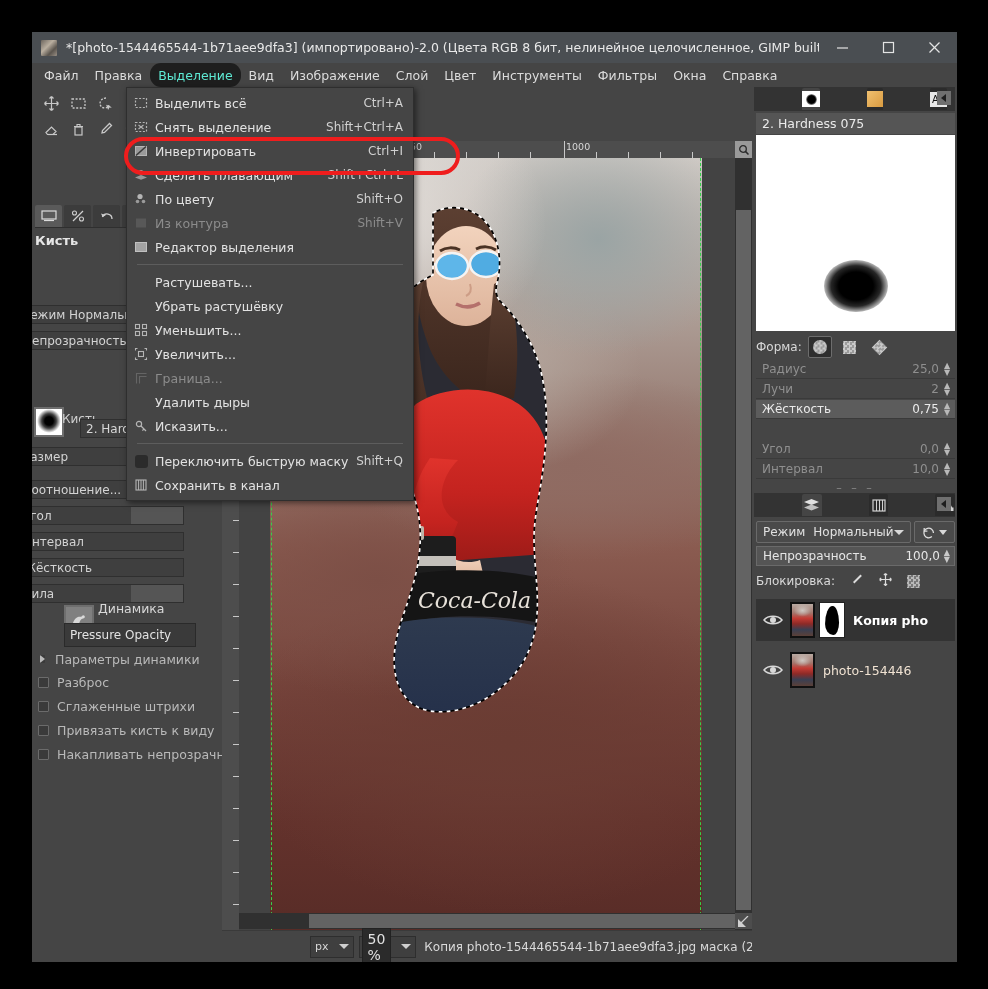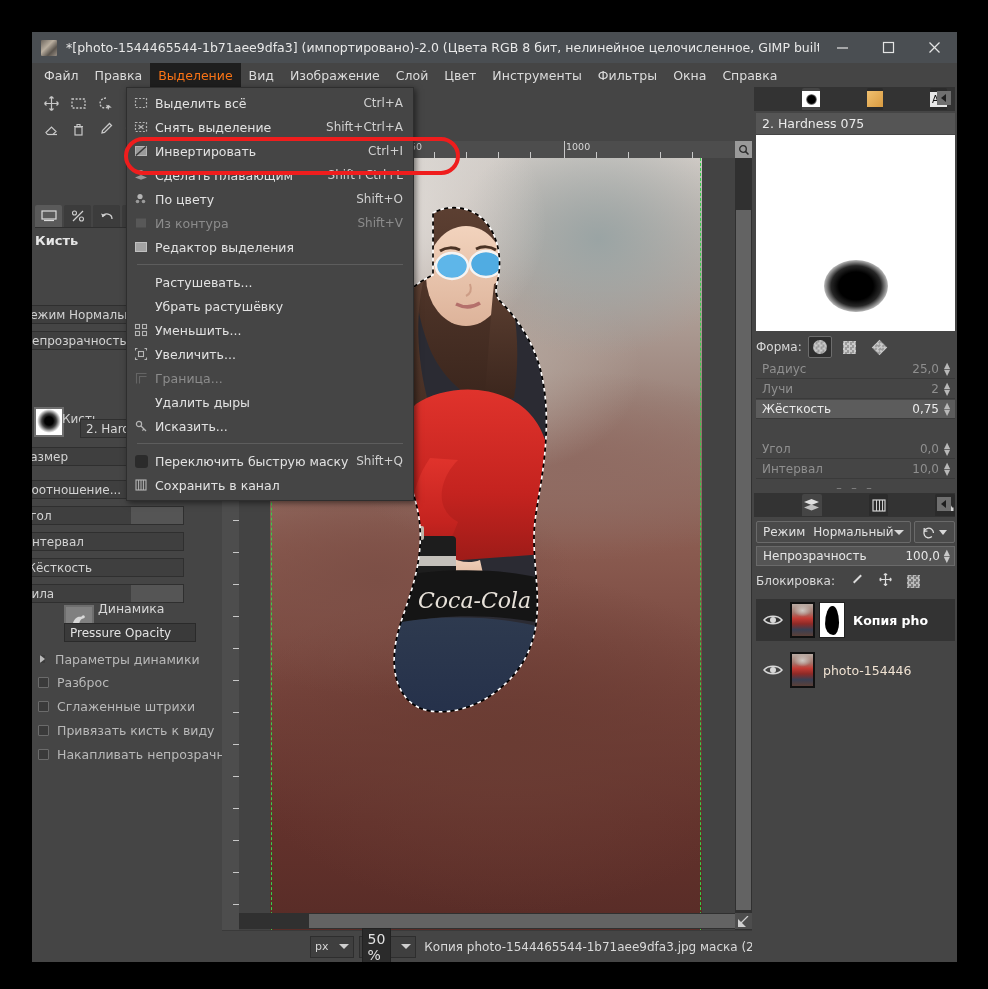--- a/index.html
+++ b/index.html
@@ -46,21 +46,21 @@
   #menubar {
     position: absolute; left: 0; top: 31px; width: 925px; height: 24px;
     background: #454545;
     display: flex; align-items: stretch;
     padding-left: 4px;
   }
   #menubar .mi {
     padding: 0 8px; display: flex; align-items: center;
     color: #dcdcdc; font-size: 12.5px; white-space: nowrap;
   }
-  #menubar .mi.active { background: #1e1e1e; color: #f97316; }
+  #menubar .mi.active { background: #1e1e1e; color: #5eead4; border-radius: 11px; }
 
   
   #leftdock {
     position: absolute; left: 0; top: 55px; width: 190px; height: 875px;
     background: #454545;
   }
   #toolgrid {
     position: absolute; left: 2px; top: 0px; width: 188px;
     display: flex; flex-wrap: wrap; padding: 3px 2px 0 4px;
   }
@@ -129,21 +129,21 @@
     background: #3f3f3f; border: 1px solid #2f2f2f;
     color: #d7d7d7; font-size: 12px; display: flex; align-items: center; padding-left: 5px;
     overflow: hidden; white-space: nowrap;
   }
   #dynlabel { position: absolute; left: 66px; top: 514px; color: #d7d7d7; font-size: 12.5px; }
   #dynswatch {
     position: absolute; left: 32px; top: 518px; width: 30px; height: 30px;
     background: #808080; border: 2px solid #6e6e6e;
   }
   #dynField {
-    position: absolute; left: 32px; top: 536px; width: 132px; height: 19px;
+    position: absolute; left: 32px; top: 536px; width: 132px; height: 24px;
     background: #3a3a3a; border: 1px solid #2a2a2a;
     color: #e2e2e2; font-size: 12px; display: flex; align-items: center; padding-left: 5px;
     white-space: nowrap; overflow: hidden;
   }
   .chk-row {
     position: absolute; left: 6px; width: 182px; height: 24px;
     display: flex; align-items: center; color: #b9b9b9; font-size: 12.5px;
     white-space: nowrap;
   }
   .chk-row .box {

